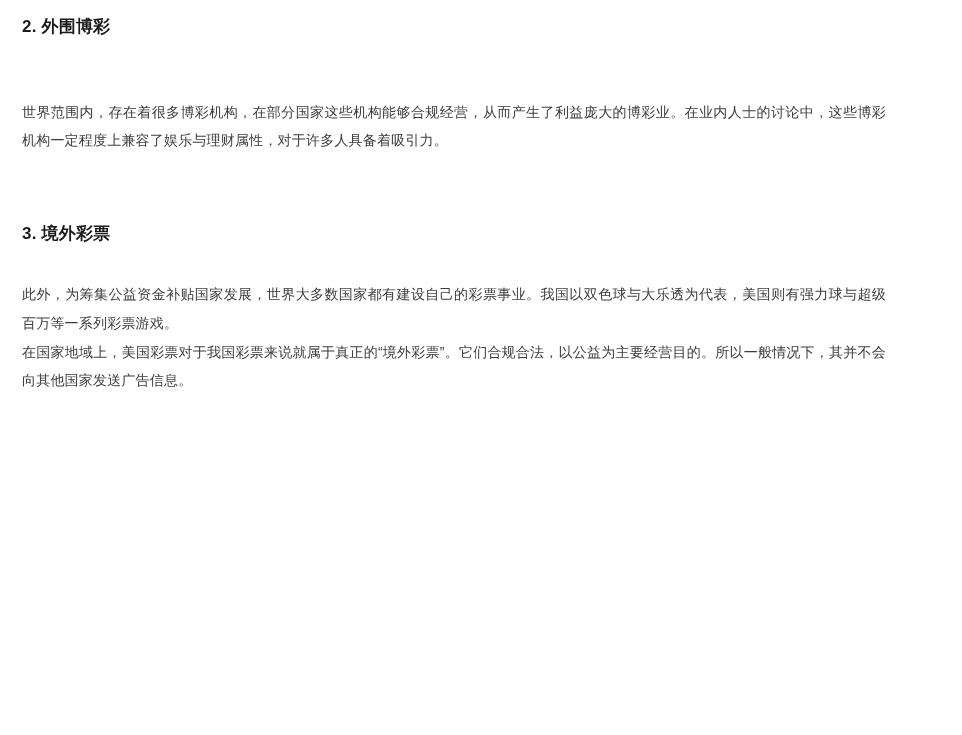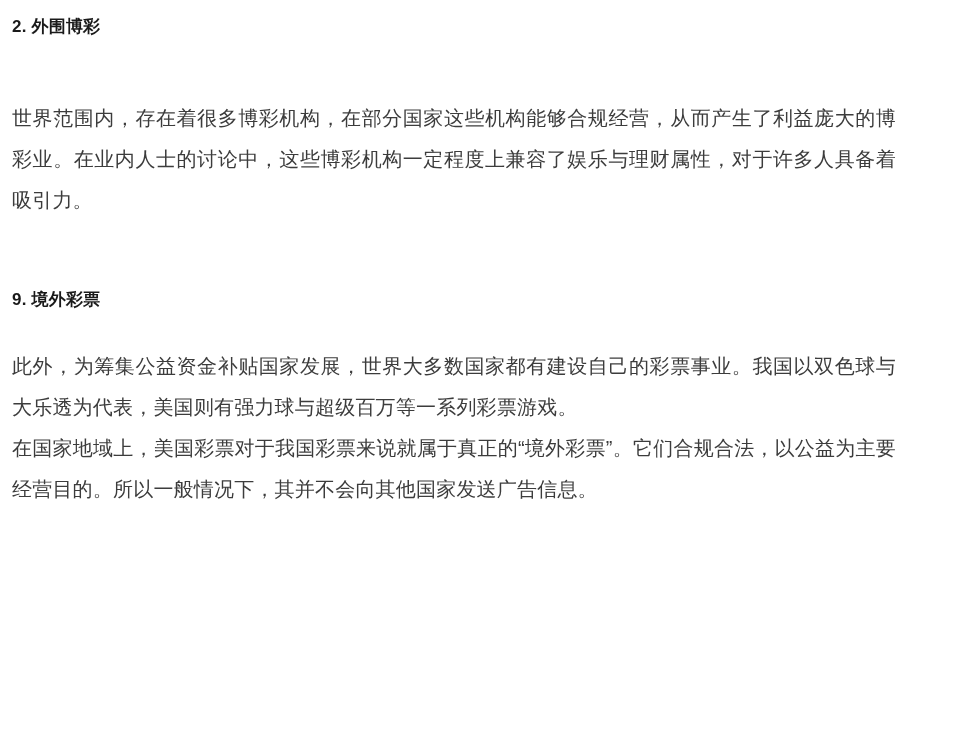--- a/index.html
+++ b/index.html
@@ -12,32 +12,32 @@
     width: 962px;
     height: 735px;
     overflow: hidden;
     font-family: "Liberation Sans", "DejaVu Sans", sans-serif;
     color: #333333;
     -webkit-font-smoothing: antialiased;
   }
   .article {
     box-sizing: border-box;
     width: 908px;
-    padding: 0 12px;
+    padding: 0 22px;
   }
   .heading {
     font-size: 17px;
     font-weight: bold;
     color: #1a1a1a;
     line-height: 1.5;
     margin: 0;
     letter-spacing: 0.2px;
   }
   .para {
-    font-size: 20px;
+    font-size: 14px;
     line-height: 2.05;
     color: #3c3c3c;
     margin: 0;
     letter-spacing: 0.2px;
     text-align: justify;
     text-justify: inter-ideograph;
   }
   .block-h1 { margin-top: 14px; }
   .block-p1 { margin-top: 58px; }
   .block-p2 { margin-top: 50px; }
@@ -48,19 +48,19 @@
 </head>
 <body>
 
 <div class="article">
 
   <h2 class="heading block-h1">2. 外围博彩</h2>
 
   <p class="para block-p1">世界范围内，存在着很多博彩机构，在部分国家这些机构能够合规经营，从而产生了利益庞大的博彩业。在业内人士的讨论中，这些博彩机构一定程度上兼容了娱乐与理财属性，对于许多人具备着吸引力。</p>
 
 
-  <h2 class="heading block-h2">9. 境外彩票</h2>
+  <h2 class="heading block-h2">3. 境外彩票</h2>
 
   <p class="para block-p3">此外，为筹集公益资金补贴国家发展，世界大多数国家都有建设自己的彩票事业。我国以双色球与大乐透为代表，美国则有强力球与超级百万等一系列彩票游戏。</p>
 
   <p class="para block-p4">在国家地域上，美国彩票对于我国彩票来说就属于真正的“境外彩票”。它们合规合法，以公益为主要经营目的。所以一般情况下，其并不会向其他国家发送广告信息。</p>
 
 </div>
 
 </body></html>

